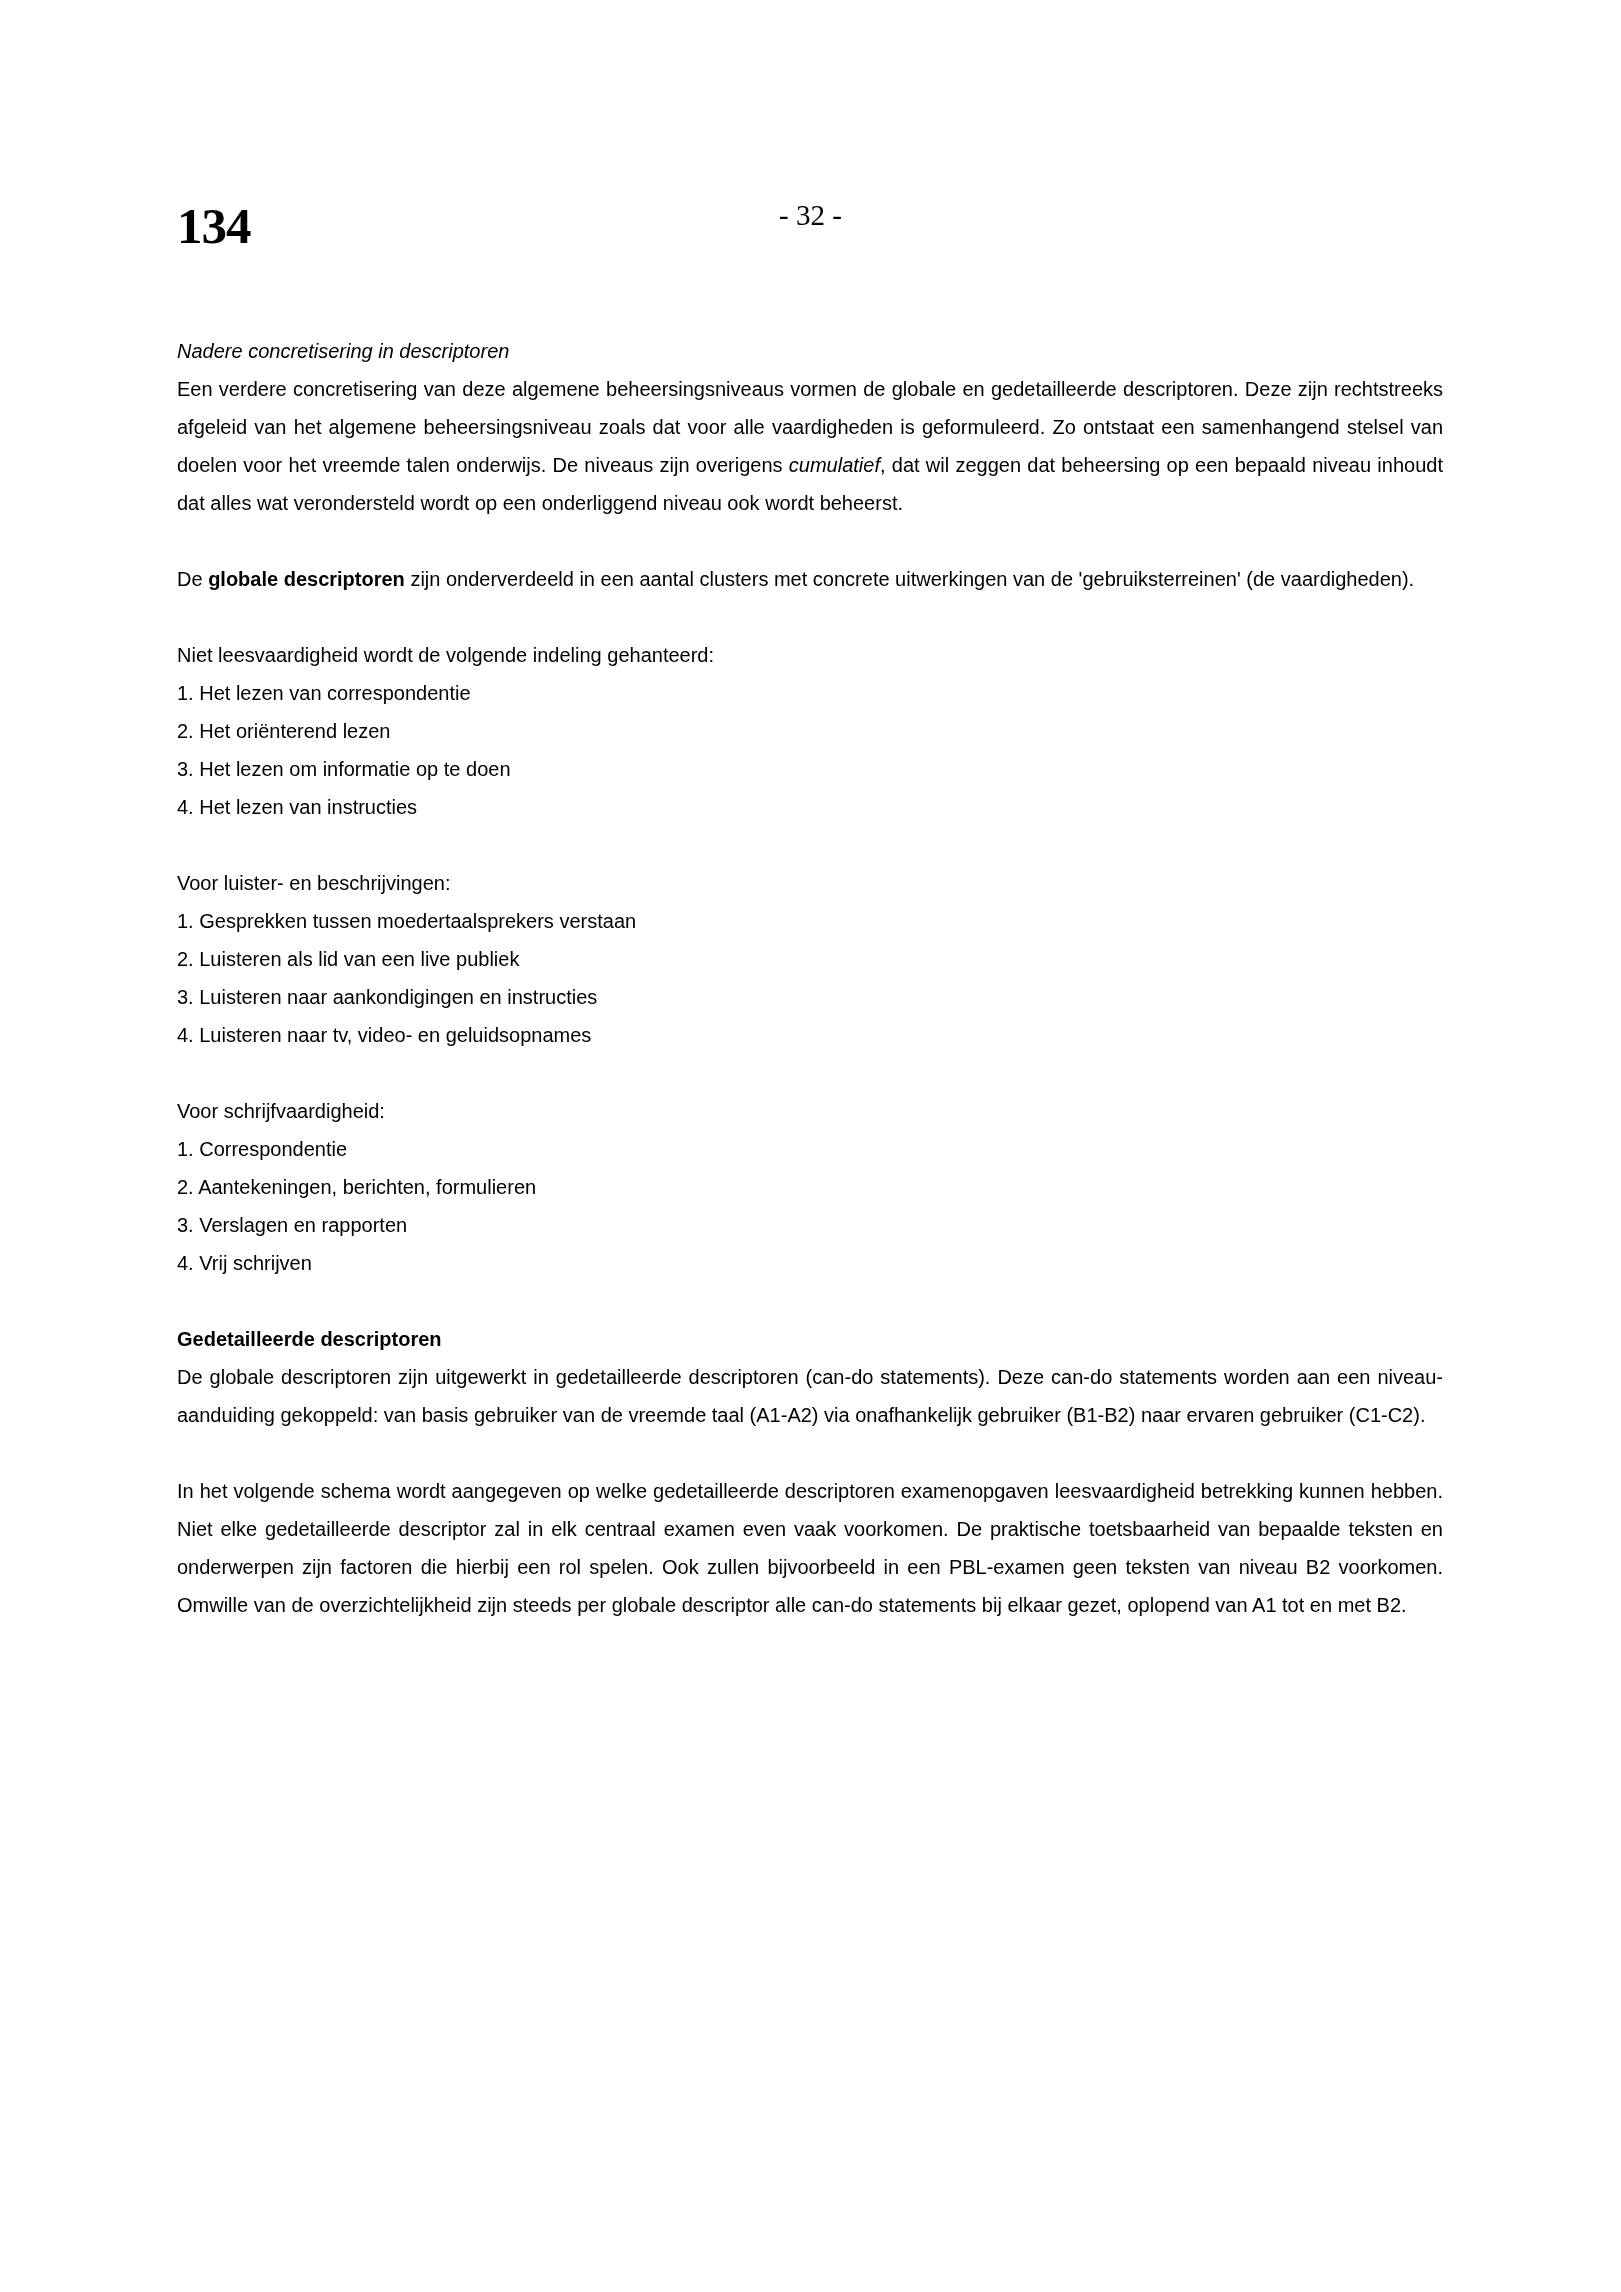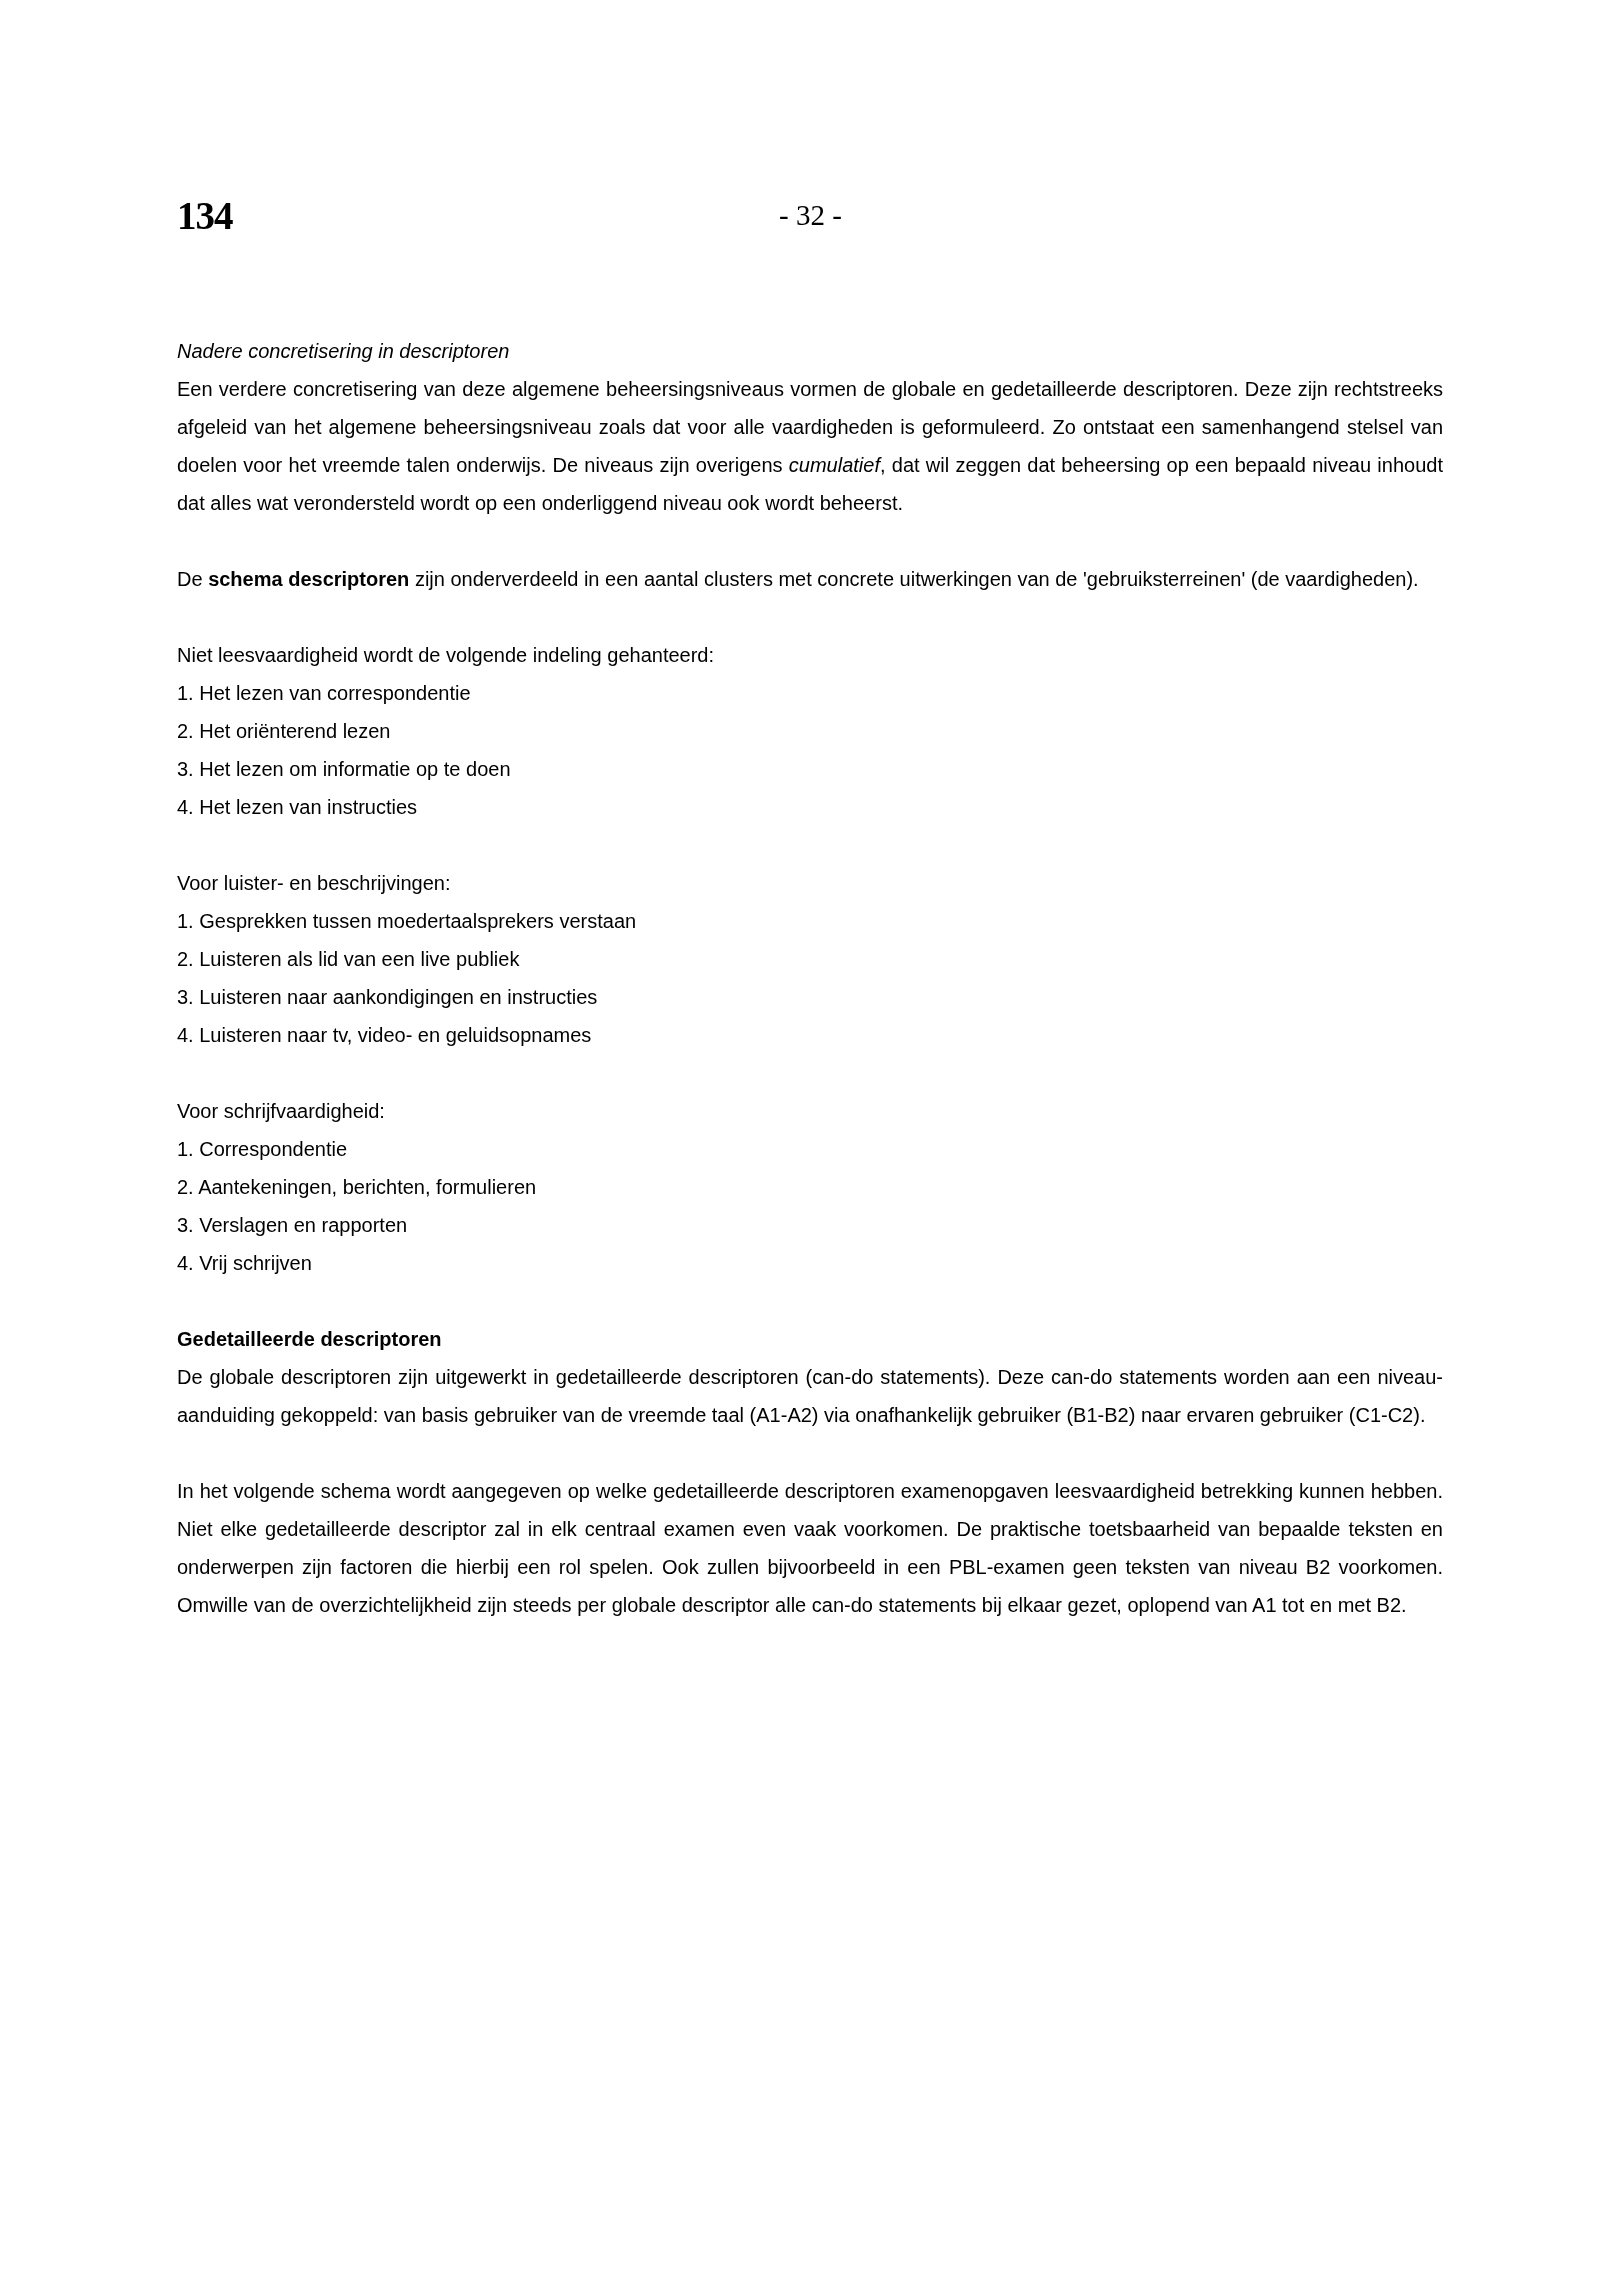--- a/index.html
+++ b/index.html
@@ -10,24 +10,24 @@
     body {
       width: 1621px;
       height: 2293px;
       position: relative;
       overflow: hidden;
       color: #000000;
     }
     .page-number-left {
       position: absolute;
       left: 177px;
-      top: 188px;
+      top: 199px;
       font-family: "Liberation Serif", "DejaVu Serif", serif;
       font-weight: bold;
-      font-size: 39px;
+      font-size: 51px;
       line-height: 55px;
       letter-spacing: -1px;
       margin: 0;
     }
     .page-number-center {
       position: absolute;
       left: 0;
       width: 1621px;
       top: 198px;
       text-align: center;
@@ -68,21 +68,21 @@
 <div class="page-number-left">134</div>
 <div class="page-number-center">- 32 -</div>
 
 <div class="content">
 
   <p class="justify">
     <span class="heading-italic">Nadere concretisering in descriptoren</span><span>Een verdere concretisering van deze algemene beheersingsniveaus vormen de globale en gedetailleerde descriptoren. Deze zijn rechtstreeks afgeleid van het algemene beheersingsniveau zoals dat voor alle vaardigheden is geformuleerd. Zo ontstaat een samenhangend stelsel van doelen voor het vreemde talen onderwijs. De niveaus zijn overigens </span><em>cumulatief</em><span>, dat wil zeggen dat beheersing op een bepaald niveau inhoudt dat alles wat verondersteld wordt op een onderliggend niveau ook wordt beheerst.</span>
   </p>
 
   <p class="justify">
-    <span>De </span><strong>schema descriptoren</strong><span> zijn onderverdeeld in een aantal clusters met concrete uitwerkingen van de 'gebruiksterreinen' (de vaardigheden).</span>
+    <span>De </span><strong>globale descriptoren</strong><span> zijn onderverdeeld in een aantal clusters met concrete uitwerkingen van de 'gebruiksterreinen' (de vaardigheden).</span>
   </p>
 
   <p>
     <span style="display:block">Niet leesvaardigheid wordt de volgende indeling gehanteerd:</span>
     <span style="display:block">1. Het lezen van correspondentie</span>
     <span style="display:block">2. Het oriënterend lezen</span>
     <span style="display:block">3. Het lezen om informatie op te doen</span>
     <span style="display:block">4. Het lezen van instructies</span>
   </p>
 

